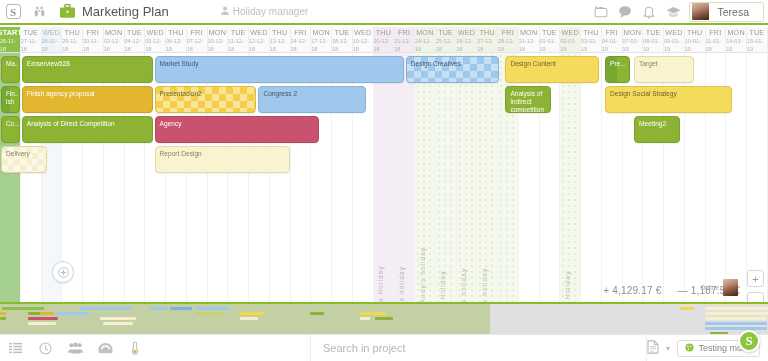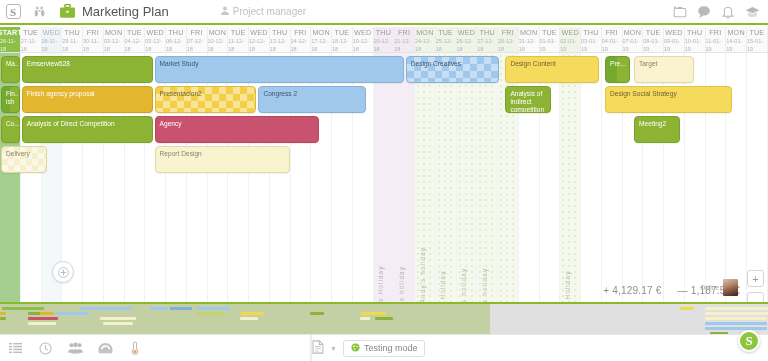--- a/index.html
+++ b/index.html
@@ -225,21 +225,21 @@
       </svg>
     </div>
     <div class="tb-title">Marketing Plan</div>
     <div class="tb-role">
       <span>
         <svg width="8" height="9" viewBox="0 0 16 18" fill="#c7c7c7">
           <circle cx="8" cy="5" r="4"></circle>
             <path d="M0 18c0-4.4 3.6-7 8-7s8 2.6 8 7z"></path>
         </svg>
       </span>
-      <span>Project manager</span>
+      <span>Holiday manager</span>
     </div>
 
     <div class="tb-right">
       <div class="tb-icon">
         <svg width="14" height="13" viewBox="0 0 24 22" fill="none" stroke="currentColor" stroke-width="1.8">
           <rect x="2" y="6" width="20" height="14" rx="2"></rect>
             <path d="M9 6V4h6v2"></path>
             <path d="M4 3.5l2 1.6M3 2.2v3.4"></path>
         </svg>
       </div>
@@ -253,20 +253,24 @@
         <svg width="12" height="14" viewBox="0 0 20 22" fill="none" stroke="currentColor" stroke-width="1.8">
           <path d="M4 16V9a6 6 0 1112 0v7l2 2H2z"></path>
             <path d="M8 19a2 2 0 004 0"></path>
         </svg>
       </div>
       <div class="tb-icon">
         <svg width="15" height="12" viewBox="0 0 24 18" fill="currentColor">
           <path d="M12 1L1 6l11 5 11-5z"></path>
             <path d="M5 9.5V14c0 1.7 3.1 3 7 3s7-1.3 7-3V9.5l-7 3.2z" opacity=".55"></path>
         </svg>
+      </div>
+      <div class="tb-user">
+        <div class="tb-avatar"></div>
+        <div class="tb-username">Teresa</div>
       </div>
     </div>
   </div>
 
   <div class="datehdr" id="datehdr">
       <div class="dcol start" style="width: 20.7568px;">
         <span class="dow">START</span>
         <span class="dat">26-11-18</span>
         <span class="wk">W47</span>
       </div>
@@ -620,20 +624,23 @@
       </svg>
     </div>
     <div class="bb-icon">
       <svg width="8" height="14" viewBox="0 0 10 18" fill="none" stroke="currentColor" stroke-width="1.3">
         <path d="M5 1.2a2 2 0 012 2v7.3a3.6 3.6 0 11-4 0V3.2a2 2 0 012-2z"></path>
         <circle cx="5" cy="13.6" r="2.1" fill="#f0a92c" stroke="none"></circle>
       </svg>
     </div>
     <div style="flex:0 0 160px;"></div>
     <div class="bb-sep"></div>
+    <div class="bb-search">
+      <span>Search in project</span>
+    </div>
     <div class="bb-sep"></div>
     <div class="bb-right">
       <span>
         <svg width="12" height="14" viewBox="0 0 16 19" fill="none" stroke="#b9b9b9" stroke-width="1.4">
           <path d="M1.2 1.2h8.6l4.8 4.8v11.8H1.2z"></path>
             <path d="M9.8 1.2V6h4.8"></path>
           <path d="M4 9h8M4 12h8M4 15h5" stroke="#cfcfcf"></path>
         </svg>
       </span>
       <span class="bb-caret">▼</span>

